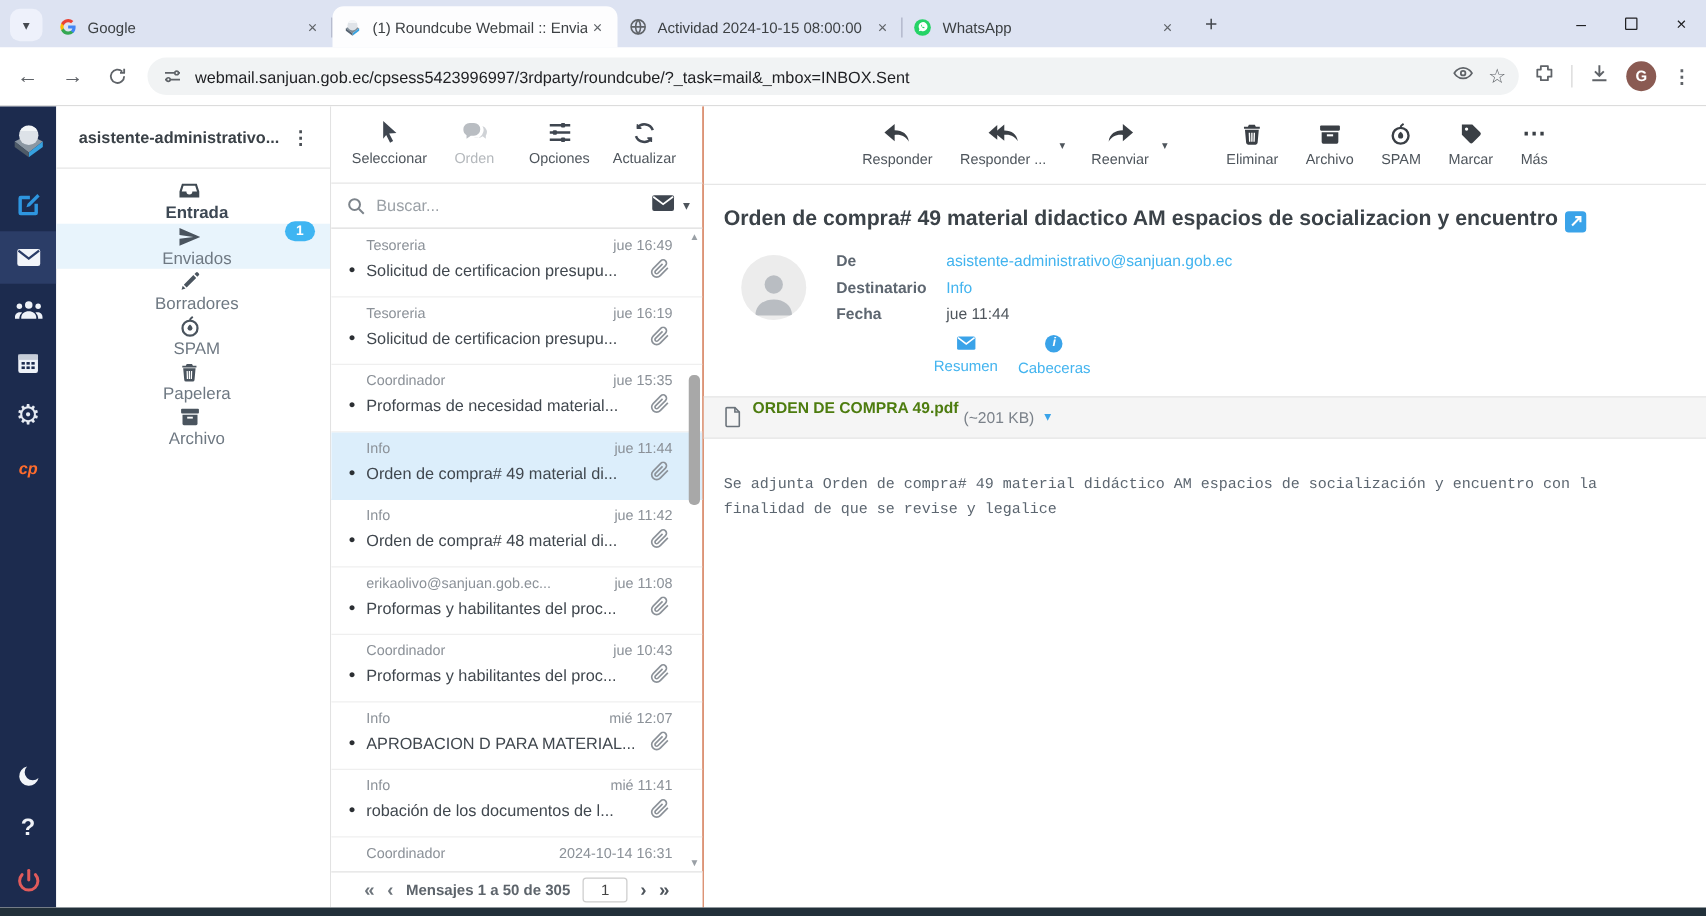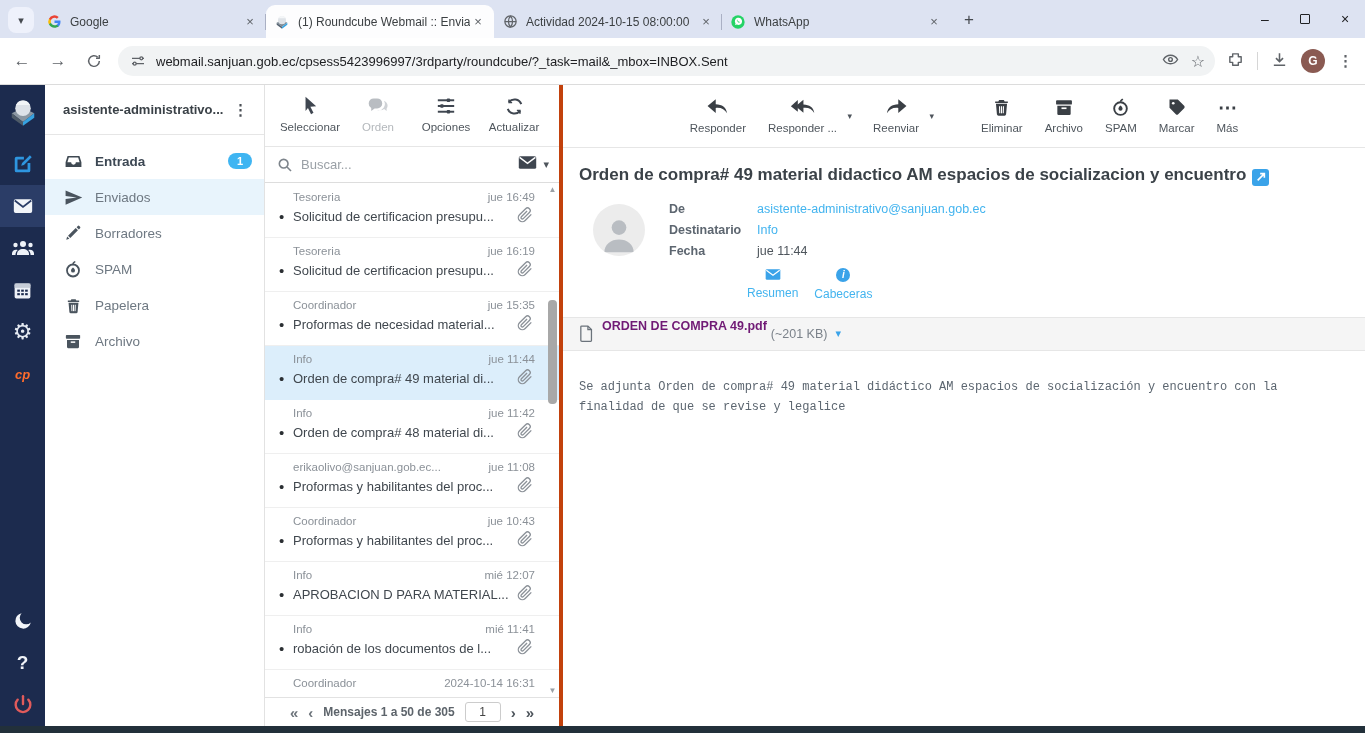--- a/index.html
+++ b/index.html
@@ -45,32 +45,32 @@
   .cp-text { color:#ff6c2c; font-weight:bold; font-style:italic; font-size:13px; }
   .q-text { color:#f0f3f8; font-weight:bold; font-size:19px; }
   .gear-glyph { color:#e6ebf3; font-size:22px; }
 
   
   .folders { width:220px; flex:0 0 220px; background:#fff; border-right:1px solid #e2e2e2; position:relative; }
   .acct { height:50px; border-bottom:1px solid #e6e6e6; display:flex; align-items:center; padding:0 10px 0 18px; }
   .acct-name { flex:1; font-size:13px; font-weight:bold; color:#3a4147; white-space:nowrap; overflow:hidden; }
   .kebab { color:#4a4f55; font-size:15px; font-weight:bold; padding:4px 6px; cursor:pointer; letter-spacing:0; }
   .folderlist { padding-top:8px; }
-  .folder { height:36px; display:flex; align-items:center; padding:0 12px 0 18px; cursor:pointer; font-size:13.5px; color:#6e7882; }
+  .folder { height:36px; display:flex; align-items:center; padding:0 12px 0 18px; cursor:pointer; font-size:13.5px; color:#6e7882;flex-direction:column; }
   .folder .ficon { width:20px; height:20px; margin-right:12px; display:flex; align-items:center; justify-content:center; }
   .folder.selected { background:#e8f4fc; }
   .folder.inbox { color:#3d4854; font-weight:bold; }
   .badge { margin-left:auto; background:#3fb5f2; color:#fff; font-size:11px; font-weight:bold; border-radius:9px; padding:2px 9px; }
   .quotabar { position:absolute; bottom:0; left:0; right:0; height:29px; border-top:1px solid #e2e2e2; display:flex; align-items:center; padding:0 12px 0 20px; background:#fff; }
   .quota-track { width:118px; height:11px; border:1px solid #c9c9c9; border-radius:6px; margin:0 10px 0 14px; overflow:hidden; background:#fff; }
   .quota-fill { height:100%; background:#5ab4ee; border-radius:6px 0 0 6px; }
   .quota-label { font-size:11.5px; color:#5d646b; font-weight:bold; }
 
   
-  .maillist { width:298px; flex:0 0 298px; border-right:4px solid #c2410c; position:relative; background:#fff; }
+  .maillist { width:298px; flex:0 0 298px; border-right:1px solid #c2410c; position:relative; background:#fff; }
   .listbar { height:62px; border-bottom:1px solid #e6e6e6; display:flex; align-items:flex-start; justify-content:center; gap:6px; padding-top:9px; }
   .lbtn { display:flex; flex-direction:column; align-items:center; gap:3px; cursor:pointer; min-width:62px; }
   .lbtn .licon { height:24px; display:flex; align-items:center; justify-content:center; }
   .lbtn .llabel { font-size:11.5px; color:#4e555c; }
   .lbtn.disabled .llabel { color:#b4b8bc; }
   .searchrow { height:36px; border-bottom:1px solid #ddd; display:flex; align-items:center; padding:0 10px 0 12px; }
   .searchrow input { border:none; outline:none; flex:1; font-size:13px; color:#3c4043; background:transparent; font-family:"Liberation Sans",sans-serif; }
   .searchrow input::placeholder { color:#9aa0a6; }
   .srch-env { margin:0 2px 0 6px; cursor:pointer; }
   .srch-caret { color:#4e555c; font-size:11px; cursor:pointer; margin-left:4px; }
@@ -109,21 +109,21 @@
   .havatar { width:52px; height:52px; border-radius:28px; background:#ececec; overflow:hidden; display:flex; align-items:flex-end; justify-content:center; margin:2px 24px 0 14px; }
   .hrows { font-size:12.5px; }
   .hrow { display:flex; margin-bottom:7px;align-items:center; }
   .hlabel { width:88px; font-weight:bold; color:#5d6670; }
   .hval-link { color:#43b4ef; cursor:pointer; }
   .hval { color:#4e555c; }
   .hactions { display:flex; gap:16px; margin:10px 0 0 78px; align-items:center; }
   .hact { display:flex; align-items:center; gap:5px; color:#43b4ef; font-size:12px; cursor:pointer;flex-direction:column; }
   .iinfo { width:14px; height:14px; border-radius:7px; background:#3aa3e9; color:#fff; font-size:10px; font-weight:bold; display:flex; align-items:center; justify-content:center; font-style:italic; }
   .attachbar { margin-top:16px; background:#f5f5f5; border-top:1px solid #e6e6e6; border-bottom:1px solid #e6e6e6; height:34px; display:flex; align-items:center; padding:0 16px; margin-left:-16px; margin-right:-20px; }
-  .attname { font-size:12.5px; font-weight:bold; color:#701a75; margin:0 4px 16px 8px; cursor:pointer; }
+  .attname { font-size:12.5px; font-weight:bold; color:#4d7c0f; margin:0 4px 16px 8px; cursor:pointer; }
   .attsize { font-size:12.5px; color:#7b828a;text-align:right; }
   .attcaret { color:#3aa3e9; font-size:11px; margin-left:8px; cursor:pointer; }
   .mailtext { margin-top:26px; font-family:"Liberation Mono","DejaVu Sans Mono",monospace; font-size:12px; color:#5c6670; line-height:1.7; max-width:790px; }
 </style>
 </head>
 <body>
 
 <div class="browser">
 
   <div class="tabstrip">

